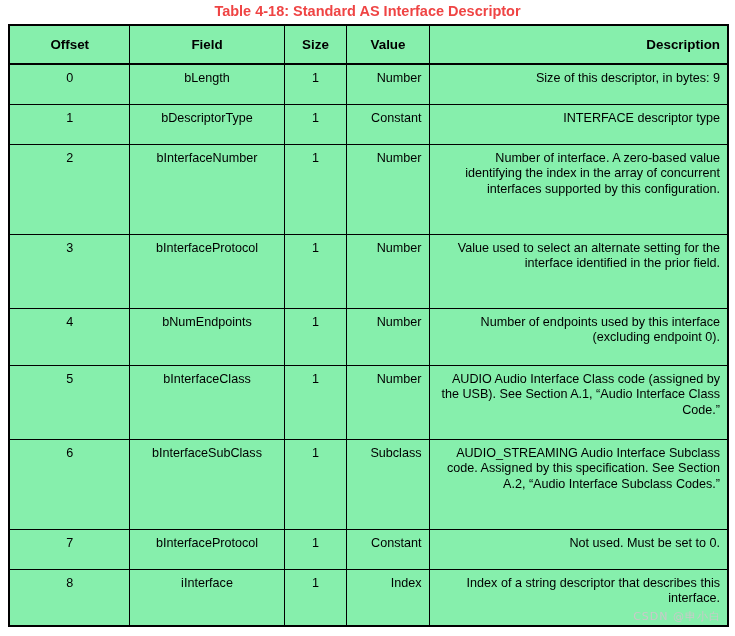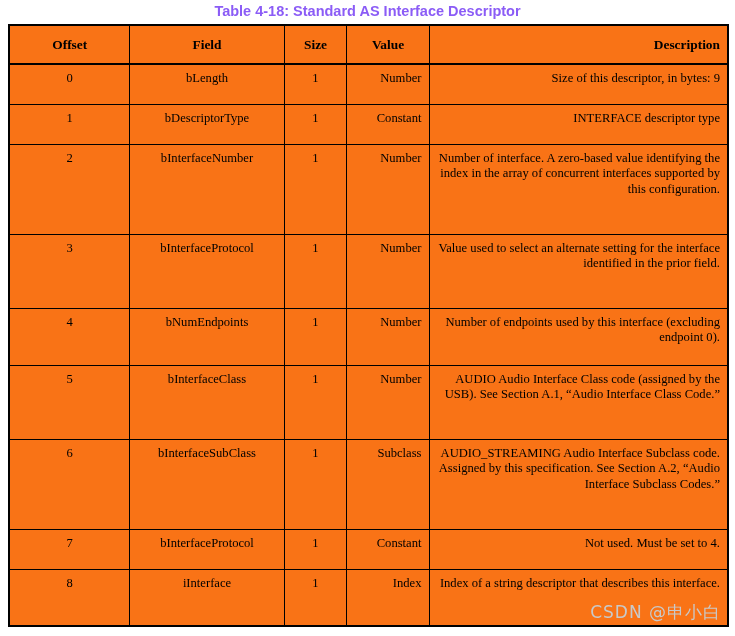--- a/index.html
+++ b/index.html
@@ -22,33 +22,32 @@
     height: 636px;
     box-sizing: border-box;
   }
   .table-title {
     text-align: center;
     font-size: 14.5px;
     font-weight: bold;
     letter-spacing: 0px;
     padding: 3px 0 4px 0;
     line-height: 17px;
-    color: #8b5cf6;
+    color: #ef4444;
   }
   .table-wrap {
     margin: 0 8px 0 8px;
     position: relative;
   }
   table.desc-table {
     border-collapse: collapse;
     width: 719px;
     table-layout: fixed;
     border: 2.5px solid #000;
-    background: #f97316;
-    font-family: Liberation Serif, serif;
+    background: #86efac;
   }
   table.desc-table col.c-offset { width: 120px; }
   table.desc-table col.c-field  { width: 155px; }
   table.desc-table col.c-size   { width: 62px;  }
   table.desc-table col.c-value  { width: 83px;  }
   table.desc-table col.c-desc   { width: 299px; }
 
   table.desc-table th,
   table.desc-table td {
     border: 1.4px solid #000;
@@ -83,21 +82,21 @@
   tr.r-h4 td { height: 57px; }
   tr.r-h5 td { height: 74px; }
   tr.r-h6 td { height: 90px; }
   tr.r-h7 td { height: 40px; }
   tr.r-h8 td { height: 57px; }
 
   .watermark {
     position: absolute;
     right: 14px;
     bottom: 12px;
-    font-size: 17px;
+    font-size: 11px;
     letter-spacing: 1px;
     color: #c9c9c9;
     font-family: "DejaVu Sans", sans-serif;
     white-space: nowrap;
     pointer-events: none;
     user-select: none;
   }
 </style>
 </head>
 <body>
@@ -172,21 +171,21 @@
           <td class="t-field">bInterfaceSubClass</td>
           <td class="t-size">1</td>
           <td class="t-value">Subclass</td>
           <td class="t-desc">AUDIO_STREAMING Audio Interface Subclass code. Assigned by this specification. See Section A.2, “Audio Interface Subclass Codes.”</td>
         </tr>
         <tr class="r-h7">
           <td class="t-offset">7</td>
           <td class="t-field">bInterfaceProtocol</td>
           <td class="t-size">1</td>
           <td class="t-value">Constant</td>
-          <td class="t-desc">Not used. Must be set to 4.</td>
+          <td class="t-desc">Not used. Must be set to 0.</td>
         </tr>
         <tr class="r-h8">
           <td class="t-offset">8</td>
           <td class="t-field">iInterface</td>
           <td class="t-size">1</td>
           <td class="t-value">Index</td>
           <td class="t-desc">Index of a string descriptor that describes this interface.</td>
         </tr>
       </tbody>
     </table>

